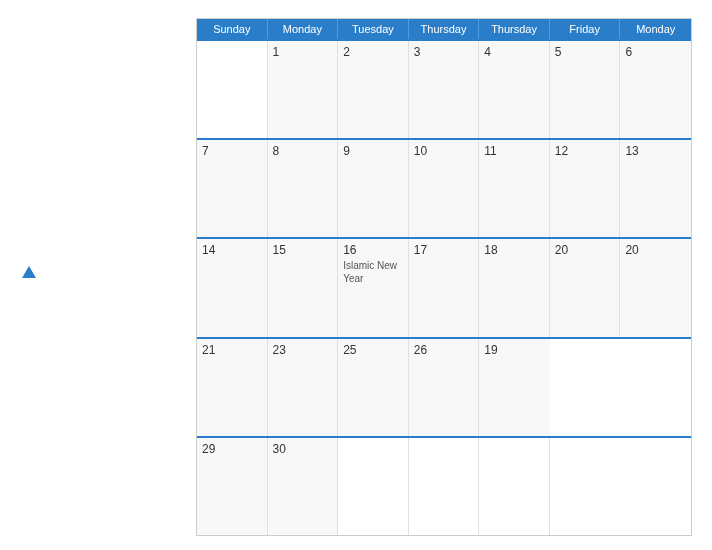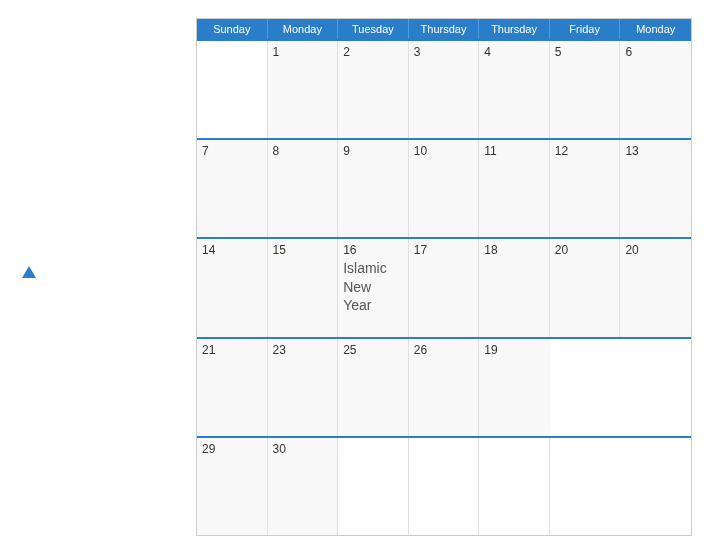--- a/index.html
+++ b/index.html
@@ -110,21 +110,21 @@
     }
     .day-cell.empty {
       background: #fff;
     }
     .day-num {
       font-size: 12px;
       color: #333;
       display: block;
     }
     .holiday-text {
-      font-size: 14px;
+      font-size: 10px;
       color: #555;
       margin-top: 2px;
       display: block;
       line-height: 1.3;
     }
   </style>
 </head>
 <body>
 
 <div class="page">

